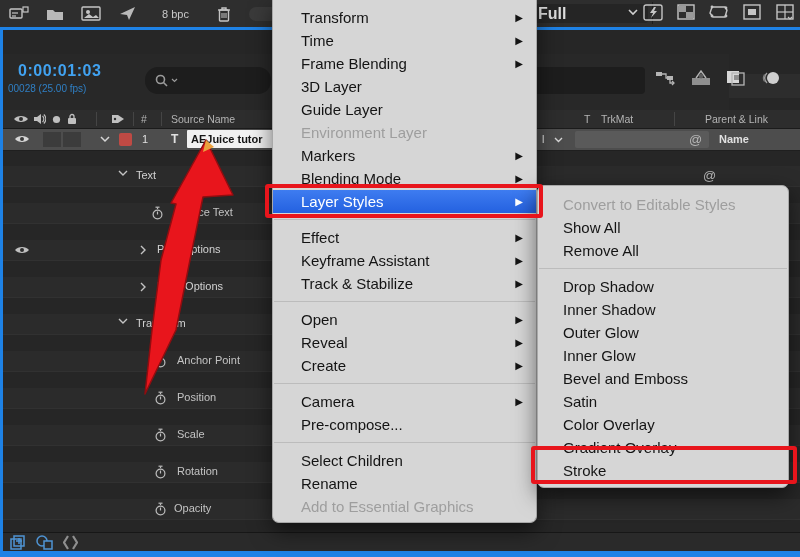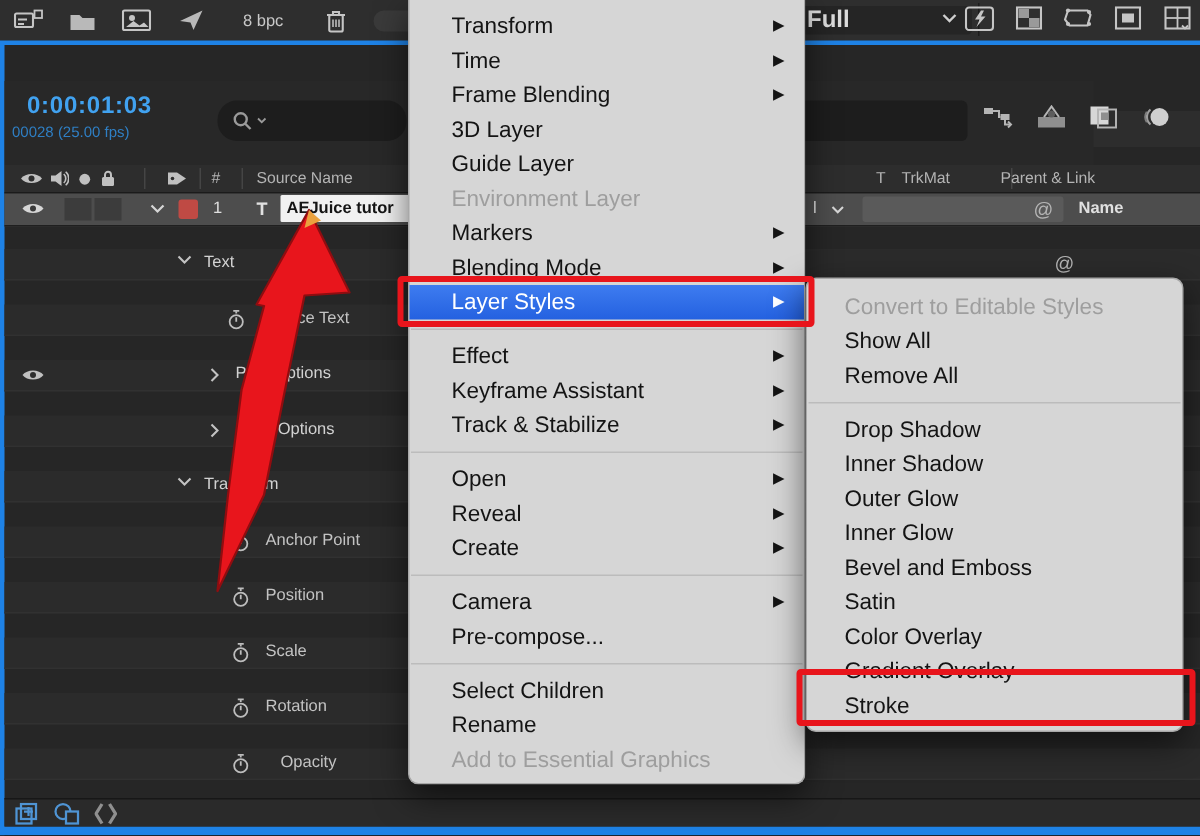--- a/index.html
+++ b/index.html
@@ -257,21 +257,21 @@
           <circle cx="4" cy="6" r="1.2" fill="#2d2d2d"></circle>
         </svg>
     </span>
     <span class="vsep" style="left:130px"></span>
     <span style="position:absolute;left:138px;top:3px">#</span>
     <span class="vsep" style="left:158px"></span>
     <span style="position:absolute;left:168px;top:3px">Source Name</span>
     <span style="position:absolute;left:581px;top:3px">T</span>
     <span style="position:absolute;left:598px;top:3px">TrkMat</span>
     <span class="vsep" style="left:671px"></span>
-    <span style="position:absolute;left:664px;top:3px">Parent &amp; Link</span>
+    <span style="position:absolute;left:702px;top:3px">Parent &amp; Link</span>
   </div>
 
   <div class="layer-row">
     <span style="position:absolute;left:11px;top:5px">
       <svg width="16" height="10" viewBox="0 0 16 10">
           <path d="M1 5 C4 1 12 1 15 5 C12 9 4 9 1 5 Z" fill="#d6d6d6"></path>
           <circle cx="8" cy="5" r="2" fill="#3a3a3a"></circle>
         </svg>
     </span>
     <span class="cellbox" style="left:40px"></span>
@@ -393,21 +393,21 @@
     </div>
     <div class="prow">
       <span class="ico" style="left:151px;top:3px">
         <svg width="13" height="14" viewBox="0 0 13 14">
             <circle cx="6.5" cy="8.5" r="4.4" fill="none" stroke="#bdbdbd" stroke-width="1.2"></circle>
             <line x1="6.5" y1="8.5" x2="6.5" y2="5.5" stroke="#bdbdbd" stroke-width="1.2"></line>
             <line x1="6.5" y1="3" x2="6.5" y2="1.5" stroke="#bdbdbd" stroke-width="1.2"></line>
             <line x1="4.5" y1="1.2" x2="8.5" y2="1.2" stroke="#bdbdbd" stroke-width="1.2"></line>
           </svg>
       </span>
-      <span class="lbl" style="left:184px">Opacity</span>
+      <span class="lbl" style="left:171px">Opacity</span>
     </div>
   </div>
 
   <div class="bottom-bar">
     <span>
       <svg width="17" height="15" viewBox="0 0 17 15">
           <rect x="1" y="4" width="10" height="10" fill="none" stroke="#4f94d4" stroke-width="1.5"></rect>
           <rect x="4" y="1" width="10" height="10" fill="none" stroke="#4f94d4" stroke-width="1.5"></rect>
           <line x1="6" y1="6" x2="12" y2="6" stroke="#4f94d4" stroke-width="1.5"></line>
           <line x1="9" y1="3" x2="9" y2="9" stroke="#4f94d4" stroke-width="1.5"></line>

